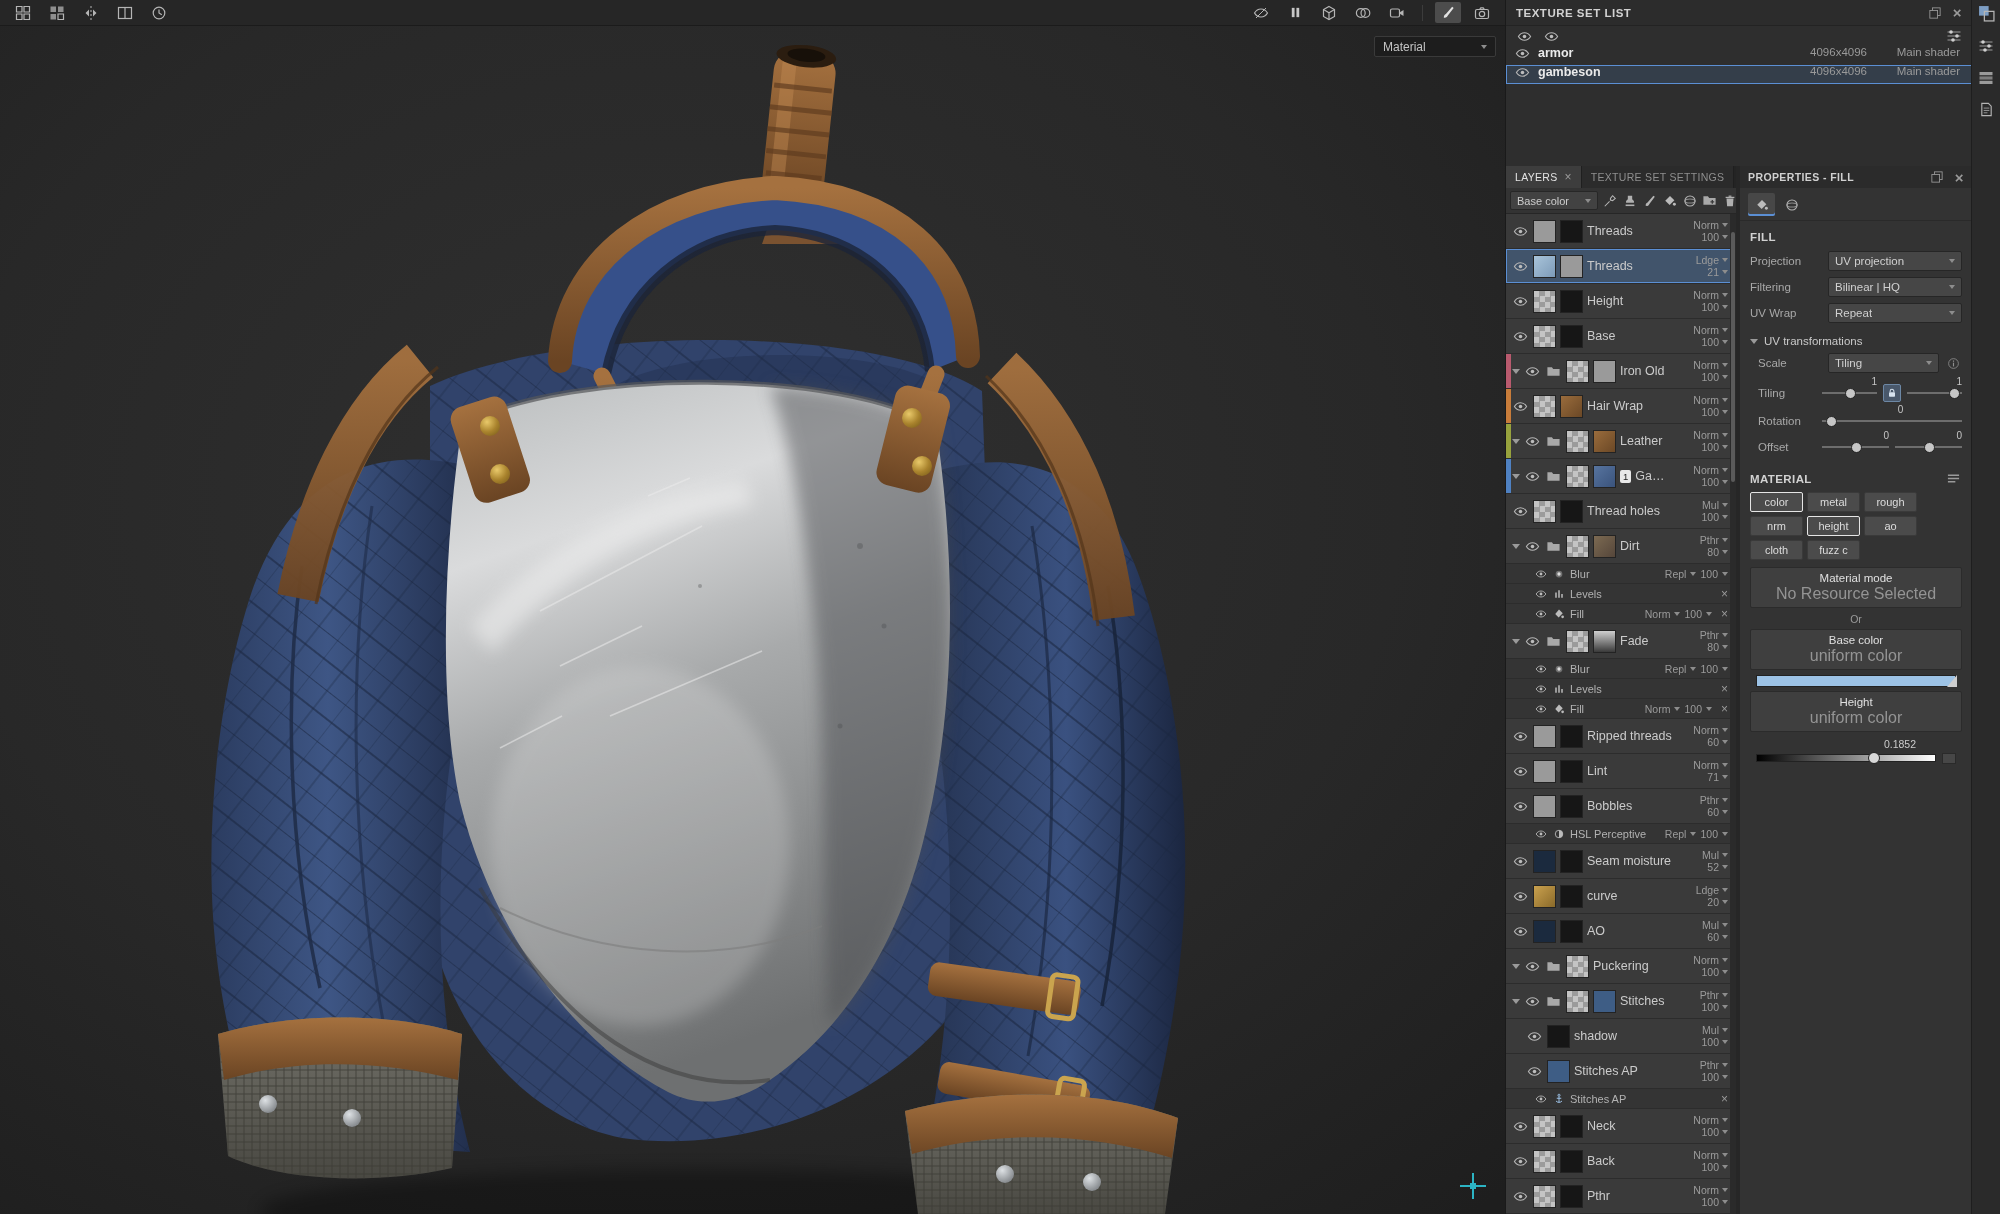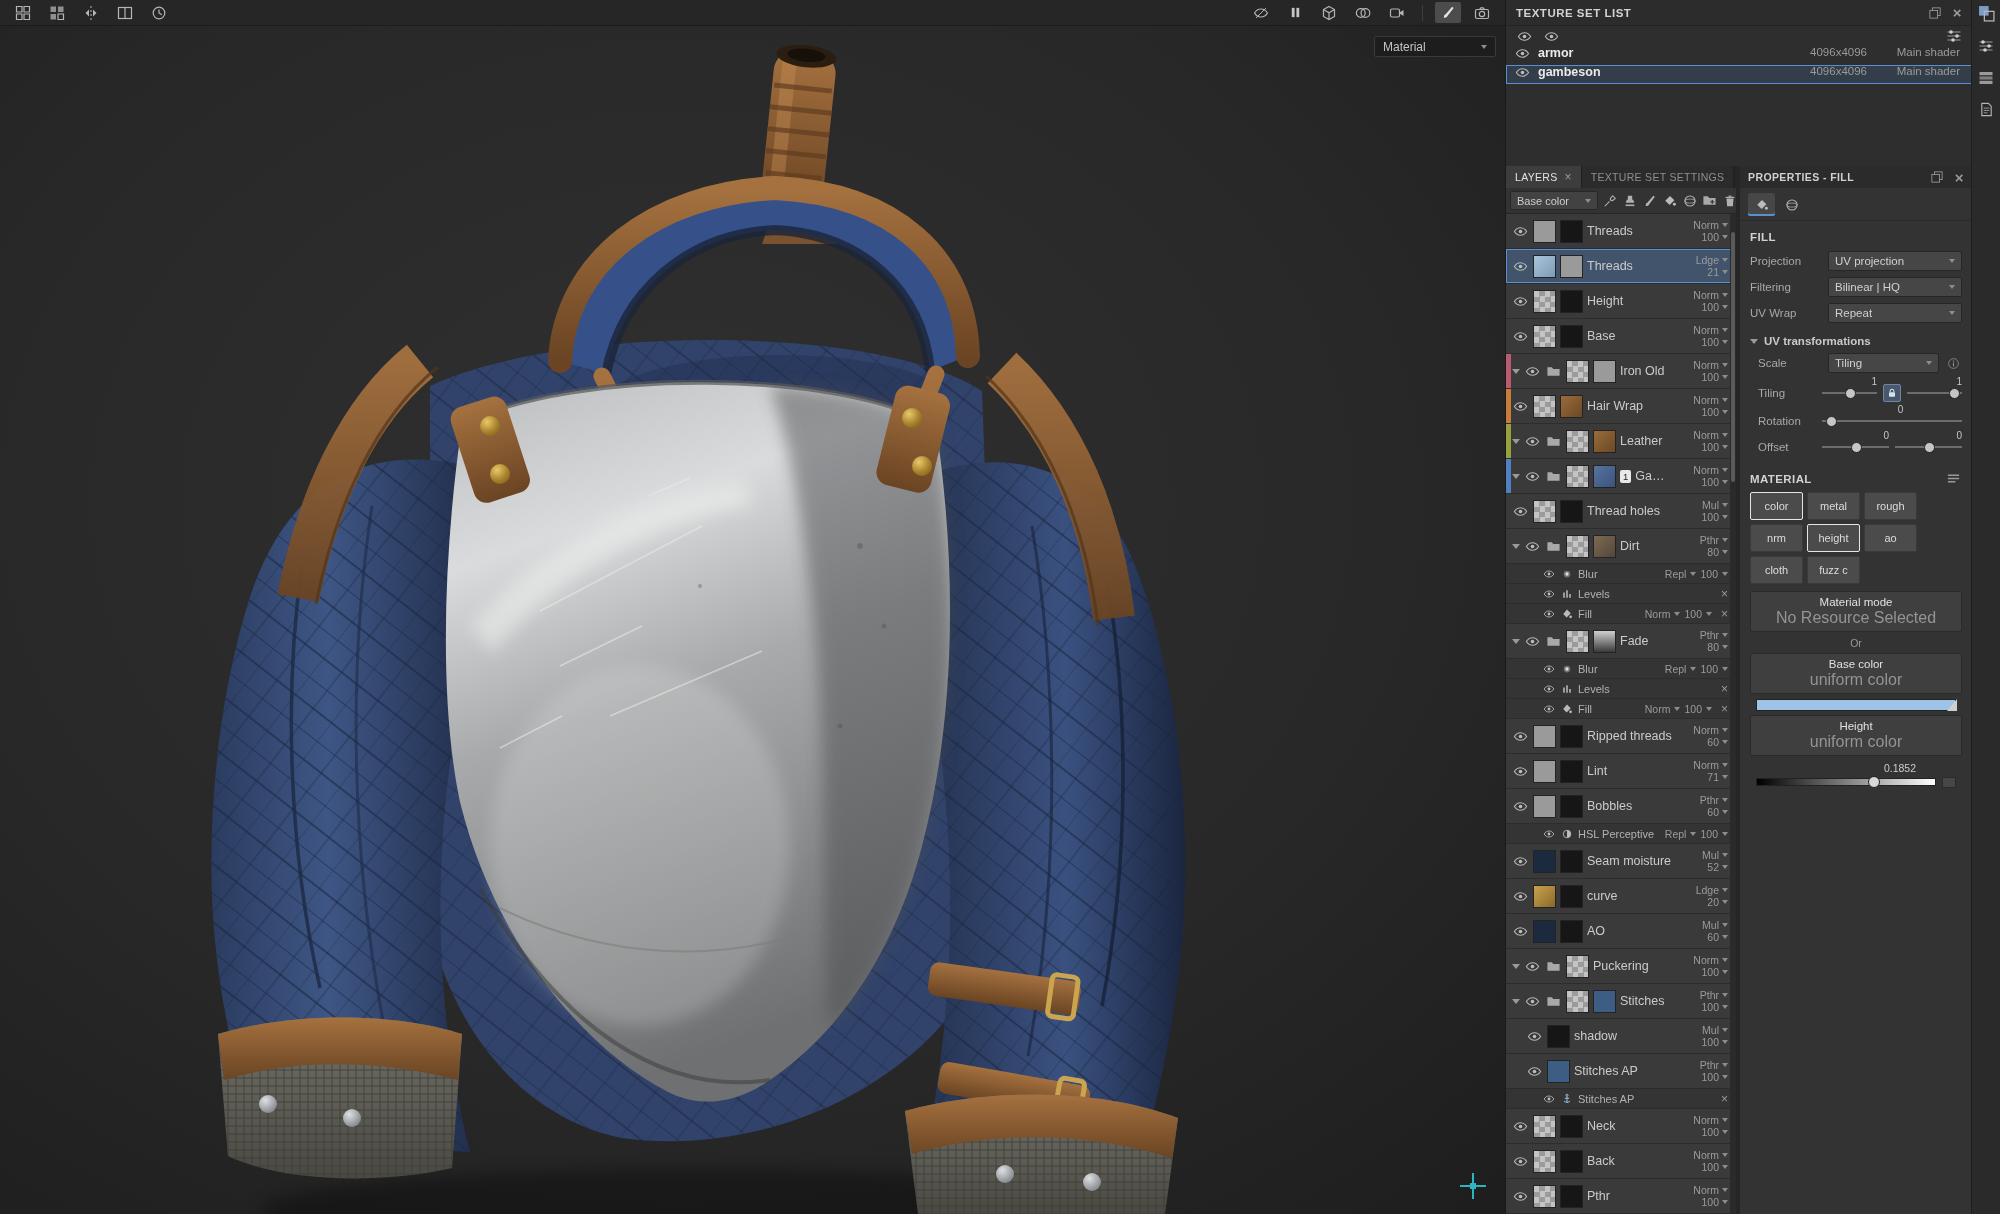--- a/index.html
+++ b/index.html
@@ -41,21 +41,21 @@
   .tab.active{background:#3d3d3d;color:#e3e3e3}
   .ltb{position:absolute;left:0;top:188px;width:230px;height:26px;background:#333;display:flex;align-items:center;gap:2px;padding:0 4px;border-bottom:1px solid #262626}
   .ltb .dd{width:88px;height:19px;background:#424242;border:1px solid #272727;border-radius:2px;display:flex;align-items:center;justify-content:space-between;padding:0 6px;font-size:11px;color:#cdcdcd;flex:none}
   .ltb .tool{width:19px;height:19px}
 
   
   .llist{position:absolute;left:0;top:214px;width:230px;height:1000px;background:#2d2d2d;overflow:hidden}
   .llist::before{content:"";position:absolute;right:0;top:0;width:6px;height:100%;background:#2a2a2a;z-index:3}
   .llist::after{content:"";position:absolute;right:1px;top:18px;width:4px;height:250px;background:#5a5a5a;border-radius:2px;z-index:4}
   .lrow{position:relative;height:35px;display:flex;align-items:center;gap:4px;padding:0 8px 0 6px;background:#3a3a3a;border-bottom:1px solid #2c2c2c;font-size:12.5px;color:#cbcbcb}
-  .lrow.eff{height:20px;background:#343434;font-size:11px;padding-left:36px;color:#b2b2b2}
+  .lrow.eff{height:20px;background:#343434;font-size:11px;padding-left:28px;color:#b2b2b2}
   .lrow.sel{background:#41546b;box-shadow:inset 0 0 0 1px #5b8fd4}
   .ltag{position:absolute;left:0;top:0;width:5px;height:100%}
   .lname{flex:1;overflow:hidden;white-space:nowrap;text-overflow:ellipsis}
   .bcol{width:52px;flex:none;display:flex;flex-direction:column;align-items:flex-end;gap:2px;font-size:10.5px;color:#9b9b9b;line-height:1}
   .brow{display:inline-flex;align-items:center;gap:3px}
   .caret{width:0;height:0;border-left:3px solid transparent;border-right:3px solid transparent;border-top:4px solid #8d8d8d;display:inline-block}
   .gcaret{width:0;height:0;border-top:5px solid #9a9a9a;border-left:4px solid transparent;border-right:4px solid transparent;flex:none}
   .thumb{width:23px;height:23px;flex:none;border:1px solid #232323}
   .t-checker{background:repeating-conic-gradient(#9b9b9b 0% 25%, #c4c4c4 0% 50%);background-size:11px 11px}
   .t-gray{background:#9a9a9a}
@@ -79,31 +79,31 @@
   .props{position:absolute;left:234px;top:166px;width:232px;height:1048px;background:#333;overflow:hidden}
   .phdr{height:22px;background:#2b2b2b;display:flex;align-items:center;padding:0 8px;font-size:10.5px;font-weight:bold;letter-spacing:.4px;color:#d0d0d0}
   .ptabs{display:flex;gap:3px;padding:5px 8px 4px;border-bottom:1px solid #2a2a2a}
   .ptab{width:27px;height:23px;display:flex;align-items:center;justify-content:center;border-radius:2px}
   .ptab.active{background:#474747;box-shadow:inset 0 -2px 0 #5b8fd4}
   .sec-title{padding:10px 10px 5px;font-size:11.5px;font-weight:bold;letter-spacing:.4px;color:#d2d2d2}
   .prow{display:flex;align-items:center;padding:3px 10px;font-size:11.5px;color:#a8a8a8;gap:6px}
   .plabel{width:72px;flex:none}
   .pdd{flex:1;height:20px;background:#464646;border:1px solid #262626;border-radius:2px;display:flex;align-items:center;justify-content:space-between;padding:0 6px;color:#d0d0d0;font-size:11.5px;min-width:0}
   .pdd span{overflow:hidden;white-space:nowrap;text-overflow:ellipsis}
-  .subhdr{display:flex;align-items:center;gap:6px;padding:9px 10px 3px;font-size:11.5px;color:#c9c9c9;font-weight:bold}
+  .subhdr{display:flex;align-items:center;gap:6px;padding:9px 10px 3px;font-size:11.5px;color:#c9c9c9;font-weight:normal}
   .srow{display:flex;align-items:center;padding:8px 10px 4px;font-size:11.5px;color:#a8a8a8;gap:6px}
   .slider{position:relative;height:14px;flex:1}
   .slider .track{position:absolute;left:0;right:0;top:6px;height:2px;background:#6d6d6d}
   .slider .knob{position:absolute;top:1.5px;width:11px;height:11px;border-radius:50%;background:#c6c6c6;border:1px solid #242424}
   .sval{position:absolute;top:-10px;right:0;font-size:10px;color:#c6c6c6}
   .lockbtn{width:18px;height:18px;background:#49586b;border:1px solid #6d88a5;border-radius:2px;display:flex;align-items:center;justify-content:center;flex:none}
   .mat-hdr{display:flex;align-items:center;justify-content:space-between;padding:14px 10px 4px}
   .mat-hdr .t{font-size:11.5px;font-weight:bold;letter-spacing:.4px;color:#d2d2d2}
   .channels{display:flex;flex-wrap:wrap;gap:4px;padding:3px 0 3px 10px;overflow:hidden;width:232px}
-  .chbtn{width:53px;height:28px;background:#4b4b4b;border:1px solid #3a3a3a;border-radius:2px;display:flex;align-items:center;justify-content:center;font-size:11px;color:#dcdcdc;flex:none;overflow:hidden;white-space:nowrap}
+  .chbtn{width:53px;height:20px;background:#4b4b4b;border:1px solid #3a3a3a;border-radius:2px;display:flex;align-items:center;justify-content:center;font-size:11px;color:#dcdcdc;flex:none;overflow:hidden;white-space:nowrap}
   .chbtn.sel{border-color:#e5e5e5}
   .bigbtn{margin:4px 10px 0;background:#3f3f3f;border:1px solid #2b2b2b;border-radius:2px;text-align:center;padding:4px 2px}
   .bigbtn .t1{font-size:11.5px;color:#e0e0e0}
   .bigbtn .t2{font-size:16px;color:#949494;margin-top:1px}
   .orlbl{text-align:center;font-size:10.5px;color:#9a9a9a;padding:5px 0 0}
   .swatch{margin:5px 16px 0;height:12px;border:1px solid #222;position:relative}
   .swatch .swico{position:absolute;right:-2px;top:-1px;width:10px;height:12px;background:#cfcfcf;clip-path:polygon(0 100%,100% 0,100% 100%)}
   .hval{text-align:right;padding:6px 56px 0 0;font-size:10.5px;color:#cccccc}
   .gslider{margin:2px 16px 0;height:13px;position:relative}
   .gslider .gtrack{position:absolute;left:0;right:20px;top:2px;height:8px;background:linear-gradient(90deg,#000,#fff);border:1px solid #222}

